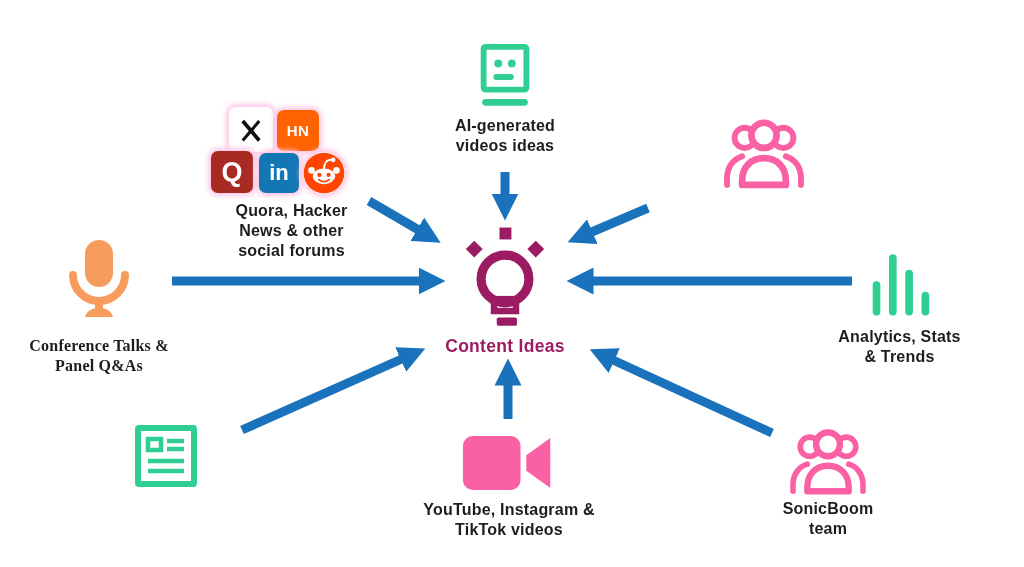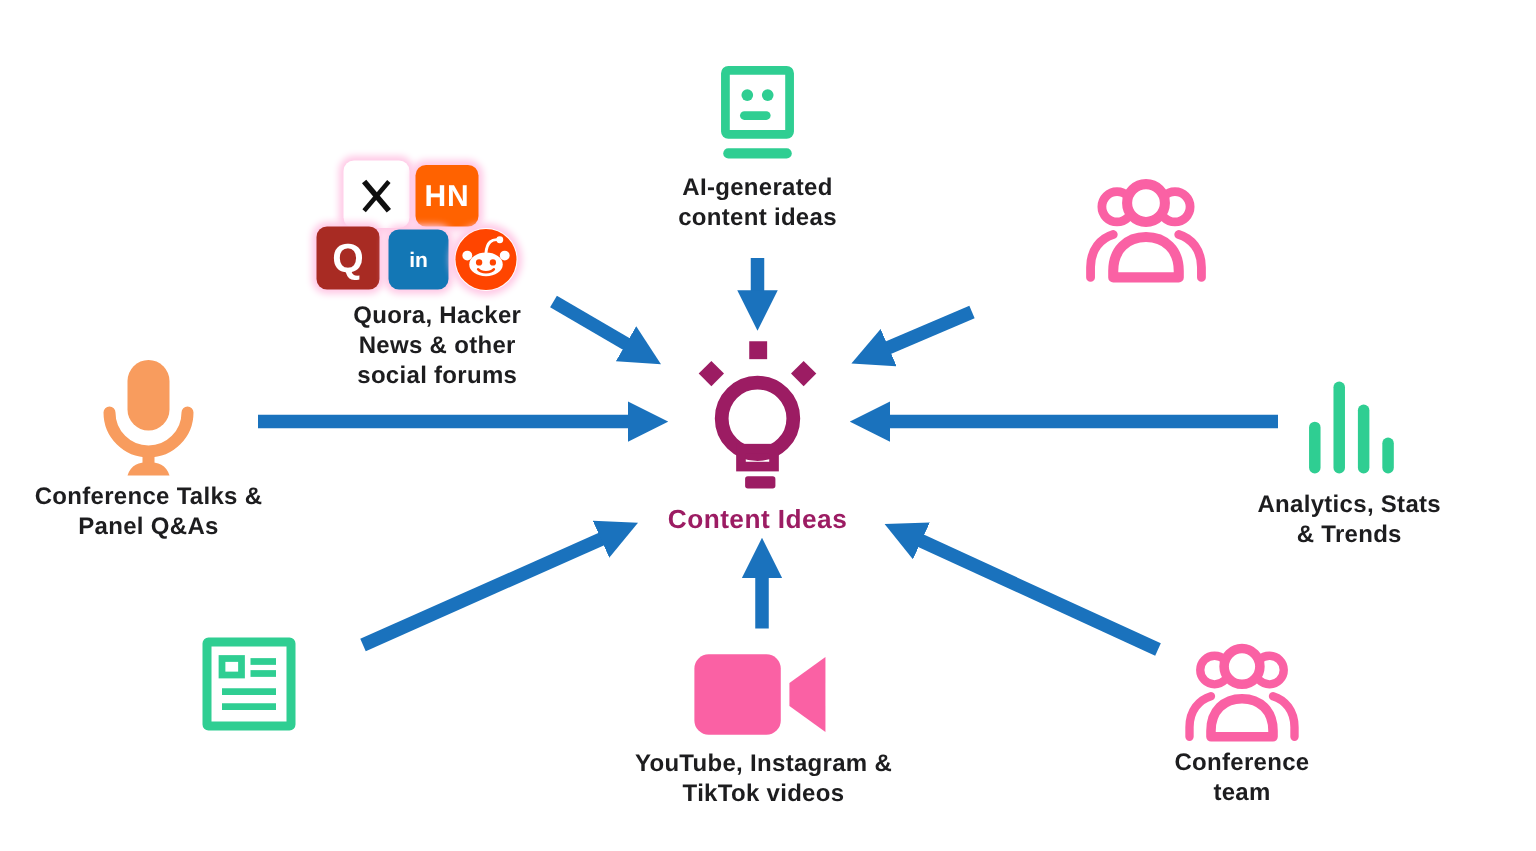--- a/index.html
+++ b/index.html
@@ -28,23 +28,23 @@
   .arrow{stroke:var(--blue);stroke-width:9;}
   .ah{fill:var(--blue);}
   
   .cluster{position:relative;width:175px;height:92px;}
   .sicon{
     position:absolute;display:flex;align-items:center;justify-content:center;
     border-radius:7px;box-shadow:0 0 5px 3px #FFC9E6;
     font-weight:800;color:#fff;line-height:1;
   }
   .sicon-x{background:#fff;}
-  .sicon-hn{background:var(--hn);font-size:20px;letter-spacing:.5px;}
+  .sicon-hn{background:var(--hn);font-size:15px;letter-spacing:.5px;}
   .sicon-q{background:var(--quora);font-size:27px;}
-  .sicon-in{background:var(--li);font-size:14px;}
+  .sicon-in{background:var(--li);font-size:22px;}
   .sicon-reddit{background:transparent;border-radius:50%;box-shadow:0 0 5px 3px #FFC9E6;}
   .arrow-layer{position:absolute;left:0;top:0;pointer-events:none;}
 </style>
 </head>
 <body>
 
 <div class="canvas">
 
   <svg class="arrow-layer" width="1024" height="567" viewBox="0 0 1024 567">
     <defs>
@@ -76,21 +76,21 @@
 
   <div class="node" style="left:420px;top:42px;width:170px;">
     <svg width="64" height="70" viewBox="0 0 64 72">
       <rect class="st-green" x="10" y="5" width="44" height="44" rx="2" stroke-width="6"></rect>
       <circle class="fl-green" cx="25" cy="22" r="4"></circle>
       <circle class="fl-green" cx="39" cy="22" r="4"></circle>
       <line class="st-green" x1="23" y1="36" x2="38" y2="36" stroke-width="6" stroke-linecap="round"></line>
       <line class="st-green" x1="12" y1="62" x2="52" y2="62" stroke-width="7" stroke-linecap="round"></line>
     </svg>
     <div class="label" style="margin-top:4px;">AI-generated
-content ideas</div>
+videos ideas</div>
   </div>
 
   <div class="node" style="left:185px;top:105px;width:175px;">
     <div class="cluster">
       <div class="sicon sicon-x" style="left:44px;top:2px;width:44px;height:45px;">
         <svg width="30" height="30" viewBox="0 0 40 40">
           <line x1="9" y1="8" x2="31" y2="34" stroke="#0f0f0f" stroke-width="5"></line>
           <line x1="31" y1="8" x2="9" y2="34" stroke="#0f0f0f" stroke-width="4"></line>
         </svg>
       </div>
@@ -133,21 +133,21 @@
     </svg>
   </div>
 
   <div class="node" style="left:5px;top:238px;width:188px;">
     <svg width="72" height="82" viewBox="0 0 72 82">
       <rect class="fl-orange" x="22" y="2" width="28" height="47" rx="14"></rect>
       <path class="st-orange" d="M10,37 a26,26 0 0 0 52,0" stroke-width="8" stroke-linecap="round"></path>
       <rect class="fl-orange" x="32" y="63" width="8" height="10"></rect>
       <path class="fl-orange" d="M22,79 c2,-7 8,-9 14,-9 s12,2 14,9 z"></path>
     </svg>
-    <div class="label" style="margin-top:2px;">Conference Talks &amp;
+    <div class="label" style="margin-top:16px;font-family:Liberation Serif, serif;">Conference Talks &amp;
 Panel Q&amp;As</div>
   </div>
 
   <div class="node" style="left:822px;top:248px;width:155px;">
     <svg width="68" height="72" viewBox="0 0 71 70">
       <line class="st-green" x1="11" y1="36" x2="11" y2="64" stroke-width="8" stroke-linecap="round"></line>
       <line class="st-green" x1="28" y1="8" x2="28" y2="64" stroke-width="8" stroke-linecap="round"></line>
       <line class="st-green" x1="45" y1="24" x2="45" y2="64" stroke-width="8" stroke-linecap="round"></line>
       <line class="st-green" x1="62" y1="47" x2="62" y2="64" stroke-width="8" stroke-linecap="round"></line>
     </svg>
@@ -177,17 +177,17 @@
 
   <div class="node" style="left:768px;top:426px;width:120px;">
     <svg width="80" height="70" viewBox="0 0 100 88">
       <circle class="st-pink" cx="27" cy="26" r="12" stroke-width="7"></circle>
       <circle class="st-pink" cx="73" cy="26" r="12" stroke-width="7"></circle>
       <path class="st-pink" d="M6,82 v-8 c0,-14 8,-23 18,-26" stroke-width="7" stroke-linecap="round"></path>
       <path class="st-pink" d="M94,82 v-8 c0,-14 -8,-23 -18,-26" stroke-width="7" stroke-linecap="round"></path>
       <circle cx="50" cy="23" r="15" fill="#fff" stroke="var(--pink)" stroke-width="8"></circle>
       <path d="M24,82 v-5 c0,-17 11,-27 26,-27 s26,10 26,27 v5 z" fill="#fff" stroke="var(--pink)" stroke-width="8" stroke-linejoin="round"></path>
     </svg>
-    <div class="label" style="margin-top:3px;">Conference
+    <div class="label" style="margin-top:3px;">SonicBoom
 team</div>
   </div>
 
 </div>
 
 </body></html>

